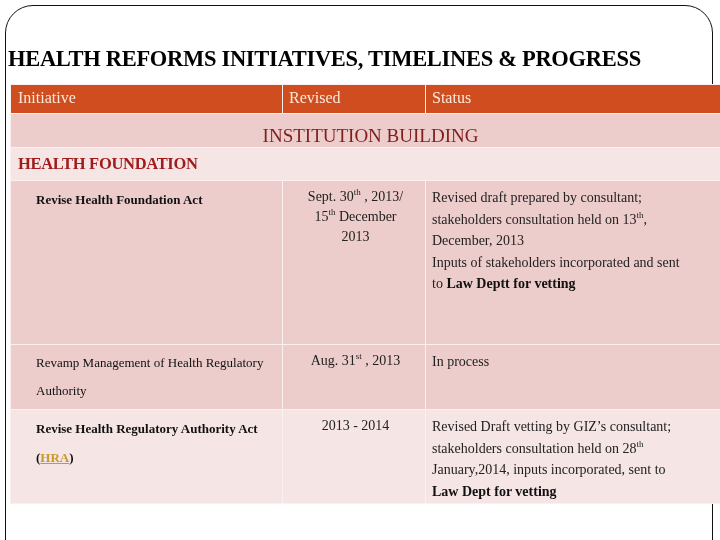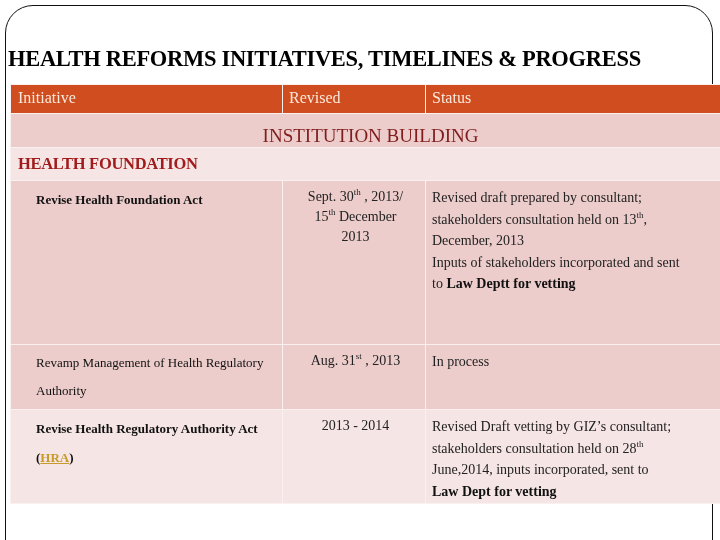--- a/index.html
+++ b/index.html
@@ -99,18 +99,18 @@
     <td class="init" style="line-height:28px"><span>Revamp Management of Health Regulatory Authority</span></td>
     <td class="tl"><span>Aug. 31</span><sup>st</sup><span> , 2013</span></td>
     <td class="st"><span>In process</span></td>
   </tr>
   <tr class="r3" style="height:94px">
     <td class="init bold"><span>Revise Health Regulatory Authority Act (</span><span class="hra">HRA</span><span>)</span></td>
     <td class="tl"><span>2013 - 2014</span></td>
     <td class="st">
       <span>Revised Draft vetting by GIZ’s consultant;</span><br>
       <span>stakeholders consultation held on 28</span><sup>th</sup><br>
-      <span>June,2014, inputs  incorporated, sent to</span><br>
+      <span>January,2014, inputs  incorporated, sent to</span><br>
       <b>Law Dept for vetting</b>
     </td>
   </tr>
 </tbody>
   </table>
 
 </body></html>

